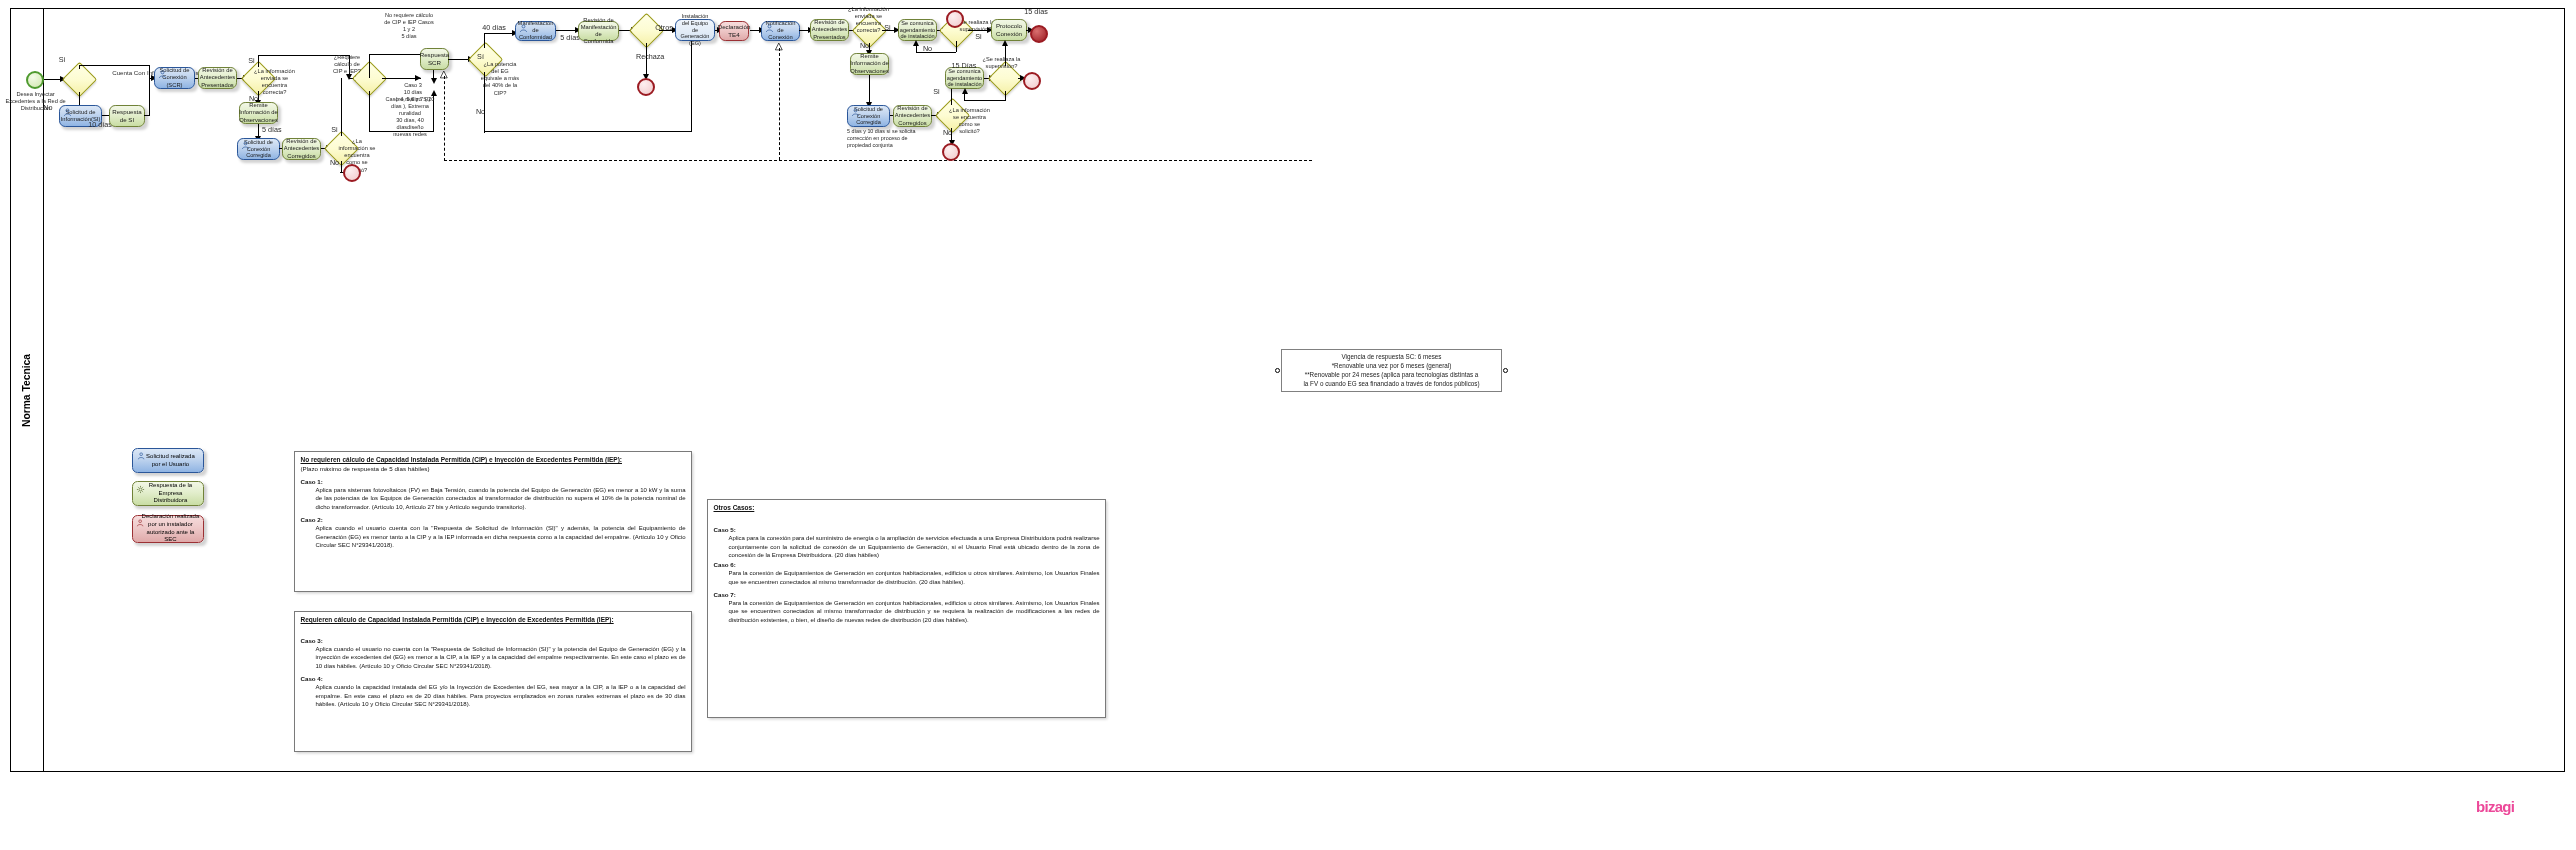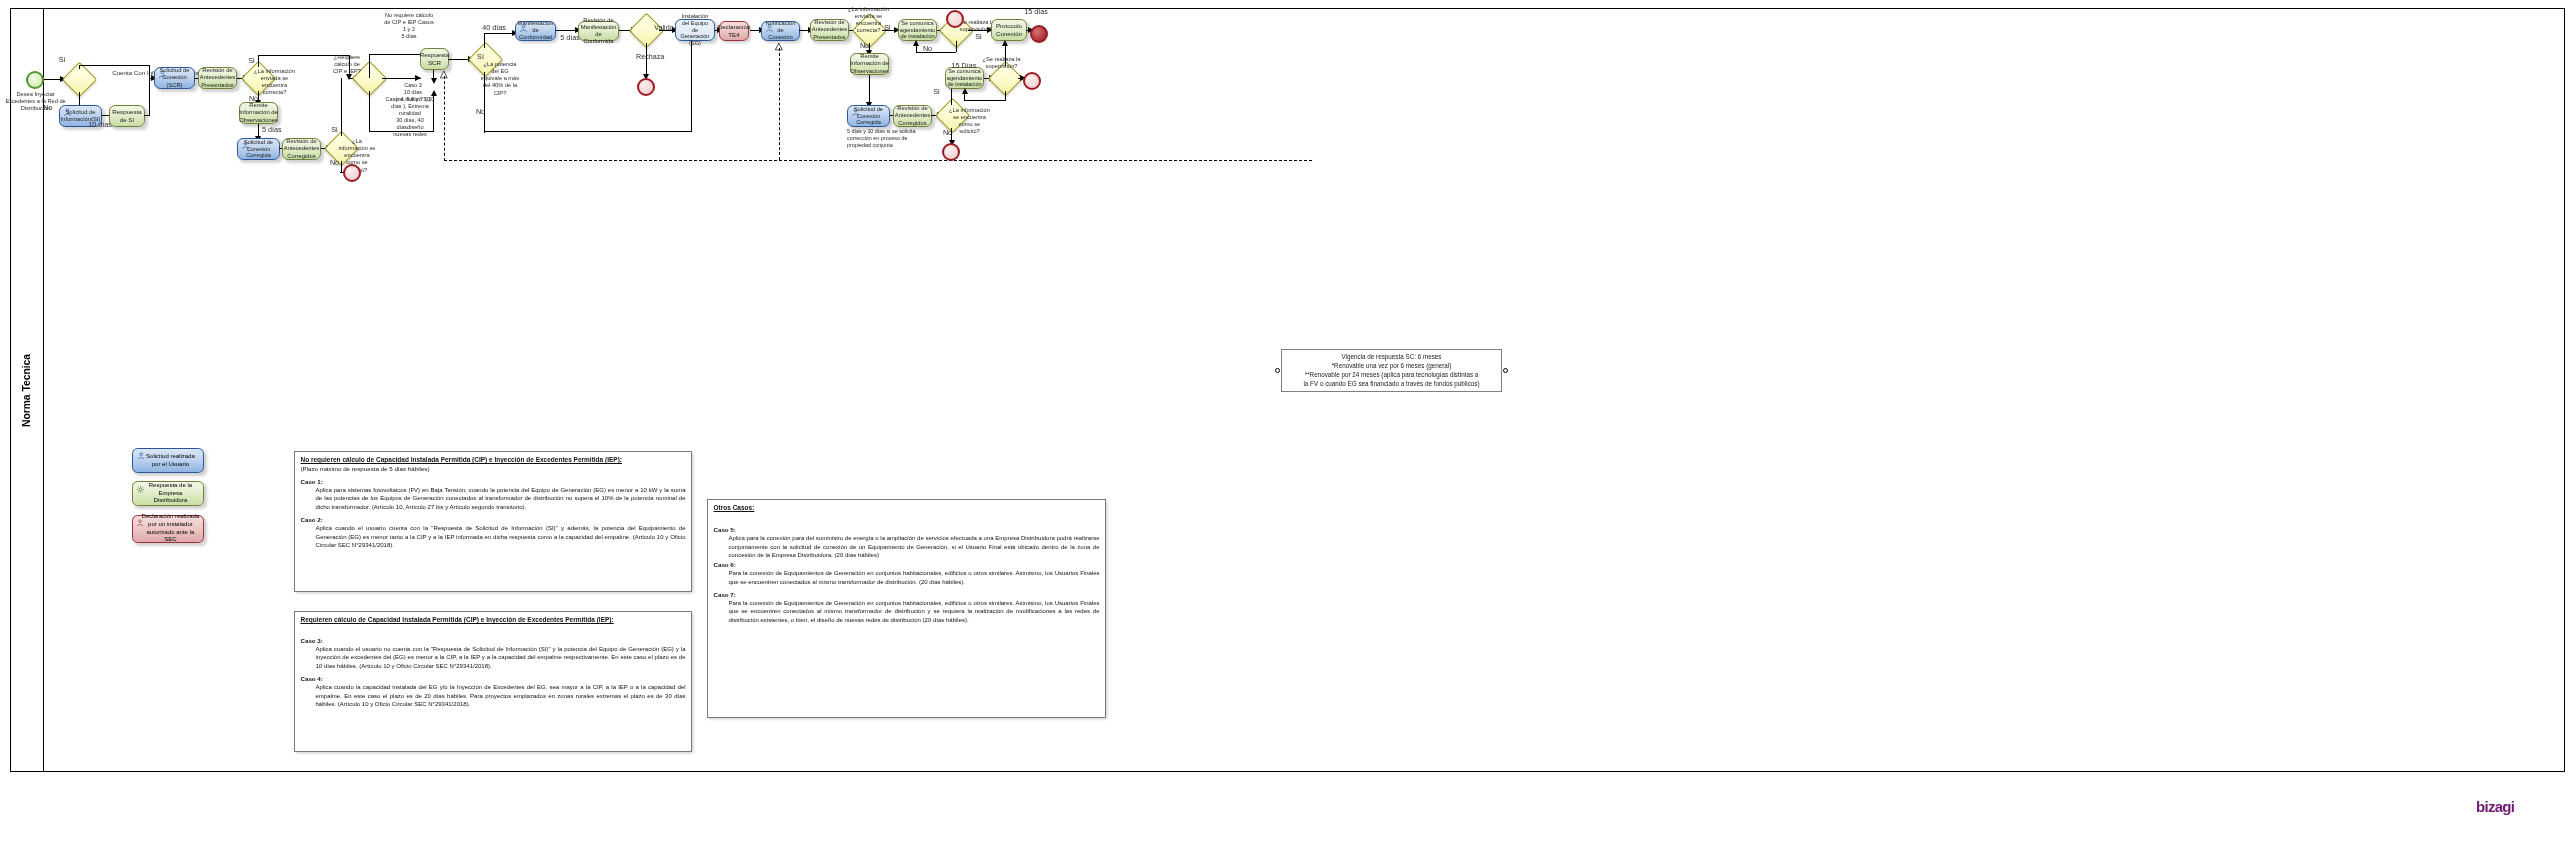--- a/index.html
+++ b/index.html
@@ -200,21 +200,21 @@
     padding:1.4px 3.4px 1.4px 8.3px;
     box-shadow:2.1px 2.1px 2.8px rgba(0,0,0,0.18);
   }
 
   
   .brand {
     position:absolute;
     font-size:15px;
     font-weight:bold;
     letter-spacing:-0.7px;
-    color:#701a75;
+    color:#ec4899;
   }
 </style>
 </head>
 <body>
 
 <div id="canvas">
 
   <div class="pool" style="left:9.6px; top:8.3px; width:2555px; height:764px;">
     <div class="lane-header">
       <span>Norma Tecnica</span>
@@ -404,21 +404,21 @@
 
   <div class="task green" style="left:578px; top:20.6px; width:41px; height:20.6px; font-size:5.8px;">
     <span class="tlabel">Revisión de Manifestación de Conformida</span>
   </div>
 
   <div class="seq h" style="left:619px; top:30px; width:15px;"></div>
   <div class="arrow right" style="left:631px; top:27px;"></div>
 
   <div class="gateway" style="left:634px; top:18px;"></div>
 
-  <div class="flab" style="left:653px; top:23px; width:22px;">Valida</div>
+  <div class="flab" style="left:653px; top:23px; width:22px;">Otros</div>
   <div class="seq h" style="left:659px; top:30px; width:16.5px;"></div>
   <div class="arrow right" style="left:672px; top:27px;"></div>
 
   <div class="flab" style="left:636px; top:52px; width:27.5px;">Rechaza</div>
   <div class="seq v" style="left:646px; top:43px; height:34px;"></div>
   <div class="arrow down" style="left:643px; top:74px;"></div>
   <div class="event end" style="left:637px; top:78px;"></div>
 
   <div class="task bluelight" style="left:675px; top:19px; width:40px; height:22px; font-size:5.6px;">
     <span class="tlabel">Instalación del Equipo de Generación (EG)</span>

